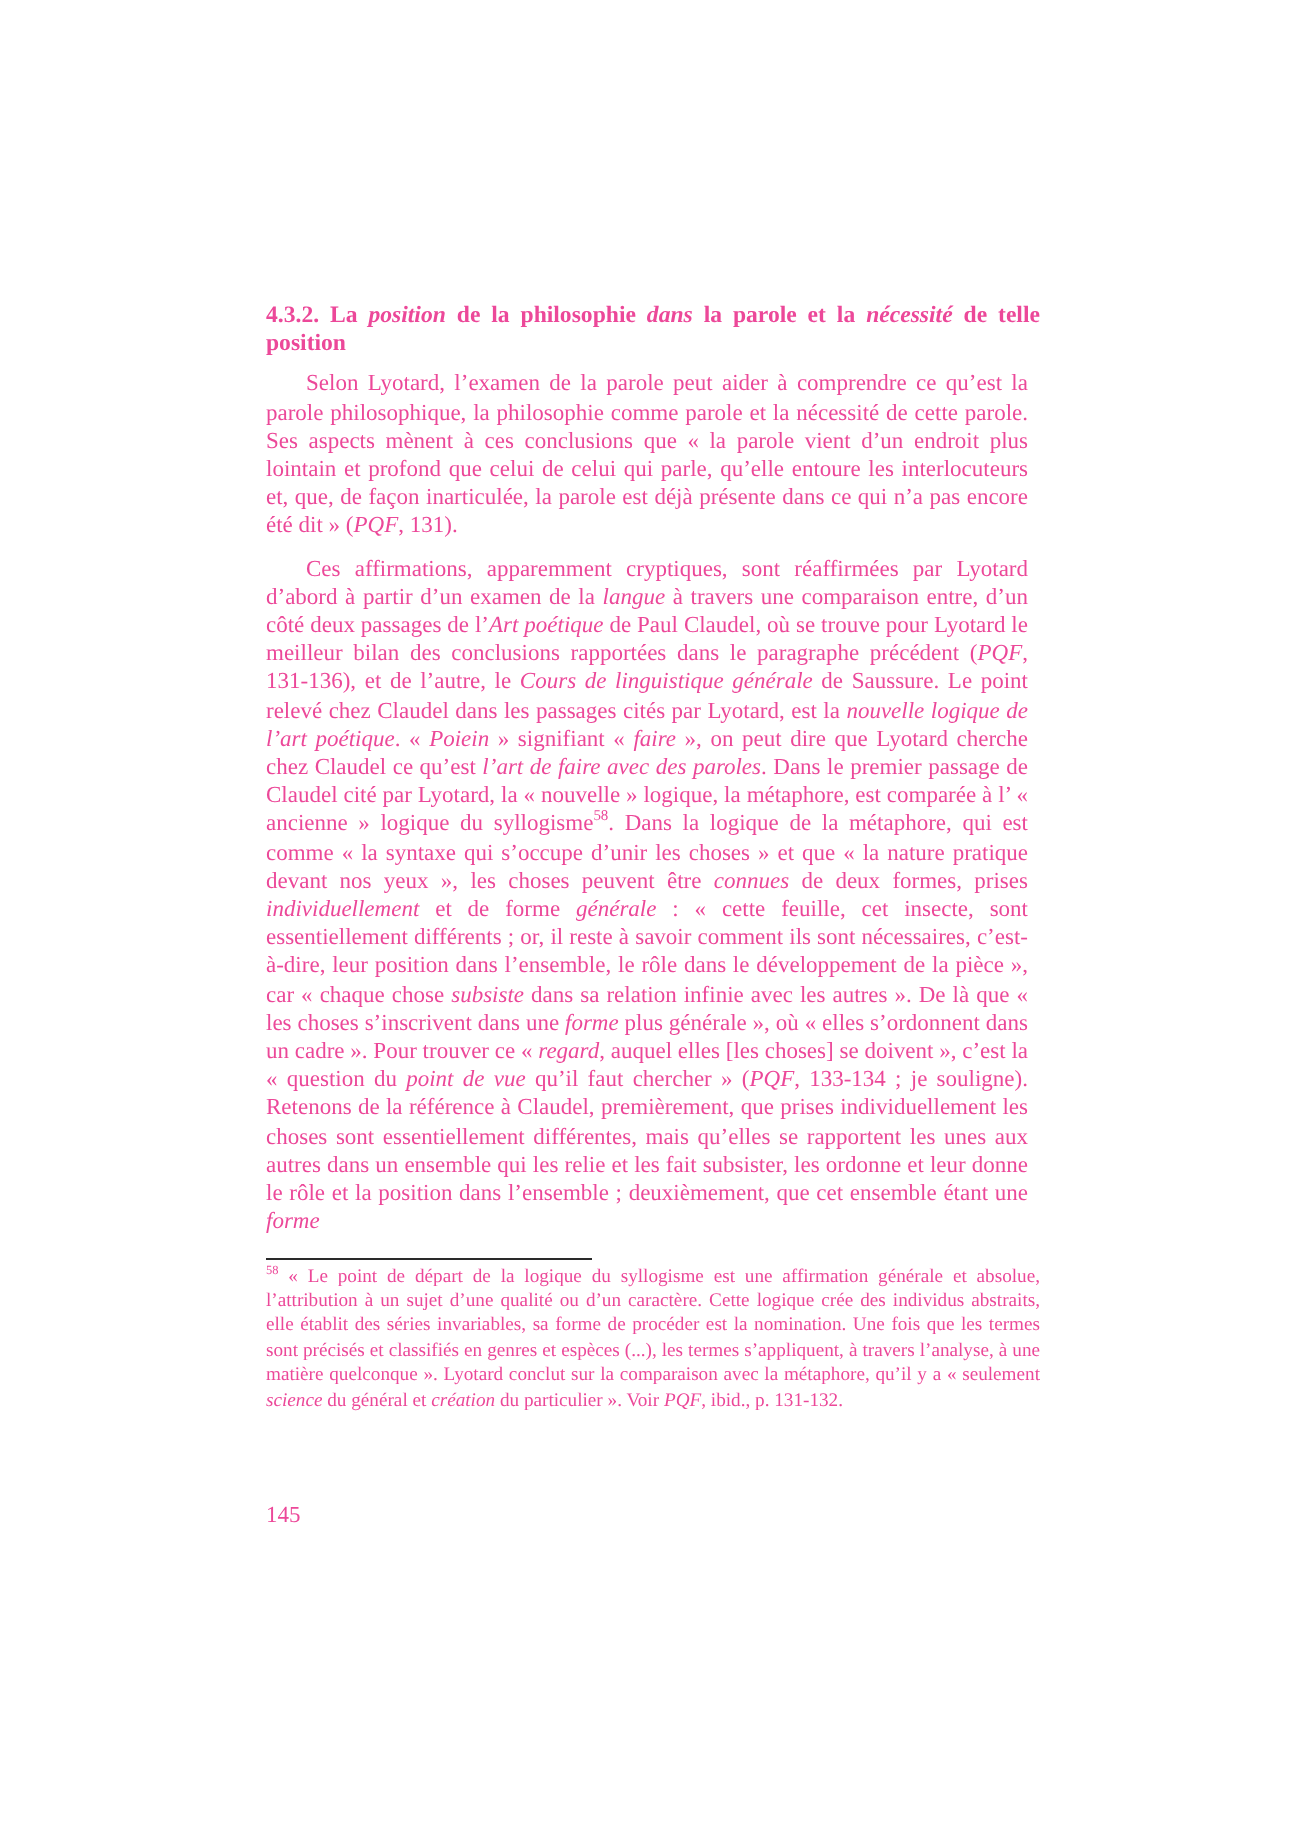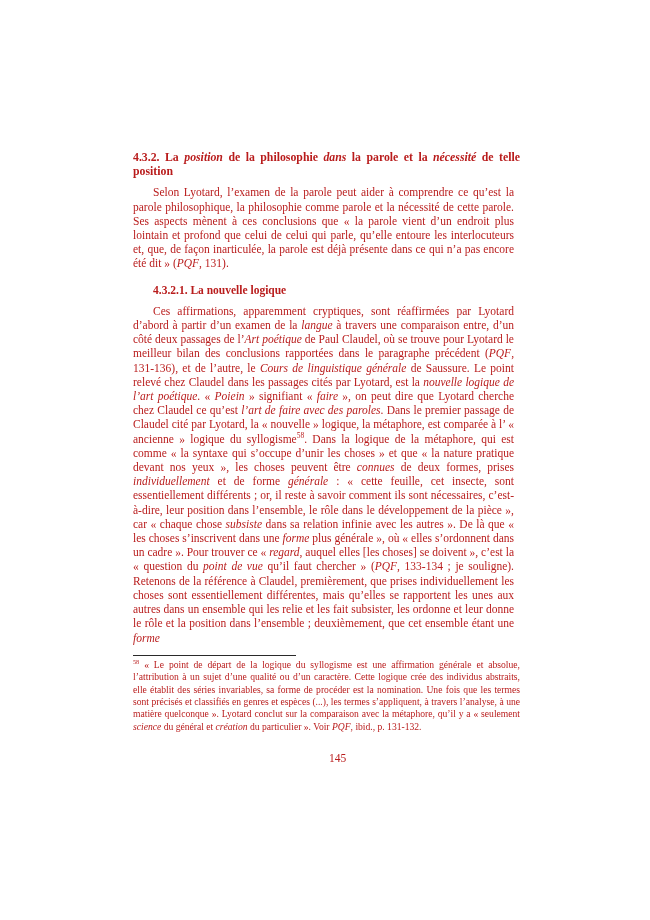--- a/index.html
+++ b/index.html
@@ -7,21 +7,21 @@
     padding: 0;
     background: #ffffff;
   }
   .page {
     position: relative;
     width: 650px;
     height: 920px;
     background: #ffffff;
     overflow: hidden;
     font-family: "Liberation Serif", "DejaVu Serif", serif;
-    color: #b91c1c;
+    color: #ec4899;
   }
   .content {
     position: absolute;
     left: 133px;
     top: 150px;
     width: 387px;
     font-size: 11.5px;
     line-height: 14.2px;
     text-align: justify;
   }
@@ -53,32 +53,30 @@
   }
   sup {
     font-size: 0.65em;
     vertical-align: super;
     line-height: 0;
   }
   i { font-style: italic; }
   .page-number {
     position: absolute;
     top: 752px;
-    left: 144px;
+    left: 133px;
     width: 387px;
-    text-align: center;
     font-size: 11.5px;
   }
 </style>
 </head>
 <body>
 
 <div class="page">
   <div class="content">
     <div class="heading"><span>4.3.2. La </span><i>position</i><span> de la philosophie </span><i>dans</i><span> la parole et la </span><i>nécessité</i><span> de telle position</span></div>
     <p class="para"><span>Selon Lyotard, l’examen de la parole peut aider à comprendre ce qu’est la parole philosophique, la philosophie comme parole et la nécessité de cette parole. Ses aspects mènent à ces conclusions que « la parole vient d’un endroit plus lointain et profond que celui de celui qui parle, qu’elle entoure les interlocuteurs et, que, de façon inarticulée, la parole est déjà présente dans ce qui n’a pas encore été dit » (</span><i>PQF</i><span>, 131).</span></p>
-    <div class="subheading"><span>4.3.2.1. La nouvelle logique</span></div>
     <p class="para"><span>Ces affirmations, apparemment cryptiques, sont réaffirmées par Lyotard d’abord à partir d’un examen de la </span><i>langue</i><span> à travers une comparaison entre, d’un côté deux passages de l’</span><i>Art poétique</i><span> de Paul Claudel, où se trouve pour Lyotard le meilleur bilan des conclusions rapportées dans le paragraphe précédent (</span><i>PQF</i><span>, 131-136), et de l’autre, le </span><i>Cours de linguistique générale</i><span> de Saussure. Le point relevé chez Claudel dans les passages cités par Lyotard, est la </span><i>nouvelle logique de l’art poétique</i><span>. « </span><i>Poiein</i><span> » signifiant « </span><i>faire</i><span> », on peut dire que Lyotard cherche chez Claudel ce qu’est </span><i>l’art de faire avec des paroles</i><span>. Dans le premier passage de Claudel cité par Lyotard, la « nouvelle » logique, la métaphore, est comparée à l’ « ancienne » logique du syllogisme</span><sup>58</sup><span>. Dans la logique de la métaphore, qui est comme « la syntaxe qui s’occupe d’unir les choses » et que « la nature pratique devant nos yeux », les choses peuvent être </span><i>connues</i><span> de deux formes, prises </span><i>individuellement</i><span> et de forme </span><i>générale</i><span> : « cette feuille, cet insecte, sont essentiellement différents ; or, il reste à savoir comment ils sont nécessaires, c’est-à-dire, leur position dans l’ensemble, le rôle dans le développement de la pièce », car « chaque chose </span><i>subsiste</i><span> dans sa relation infinie avec les autres ». De là que « les choses s’inscrivent dans une </span><i>forme</i><span> plus générale », où « elles s’ordonnent dans un cadre ». Pour trouver ce « </span><i>regard</i><span>, auquel elles [les choses] se doivent », c’est la « question du </span><i>point de vue</i><span> qu’il faut chercher » (</span><i>PQF</i><span>, 133-134 ; je souligne). Retenons de la référence à Claudel, premièrement, que prises individuellement les choses sont essentiellement différentes, mais qu’elles se rapportent les unes aux autres dans un ensemble qui les relie et les fait subsister, les ordonne et leur donne le rôle et la position dans l’ensemble ; deuxièmement, que cet ensemble étant une </span><i>forme</i></p>
     <div class="footnote-divider"></div>
     <div class="footnote"><sup>58</sup><span> « Le point de départ de la logique du syllogisme est une affirmation générale et absolue, l’attribution à un sujet d’une qualité ou d’un caractère. Cette logique crée des individus abstraits, elle établit des séries invariables, sa forme de procéder est la nomination. Une fois que les termes sont précisés et classifiés en genres et espèces (...), les termes s’appliquent, à travers l’analyse, à une matière quelconque ». Lyotard conclut sur la comparaison avec la métaphore, qu’il y a « seulement </span><i>science</i><span> du général et </span><i>création</i><span> du particulier ». Voir </span><i>PQF</i><span>, ibid., p. 131-132.</span></div>
   </div>
   <div class="page-number">145</div>
 </div>
 
 </body></html>

